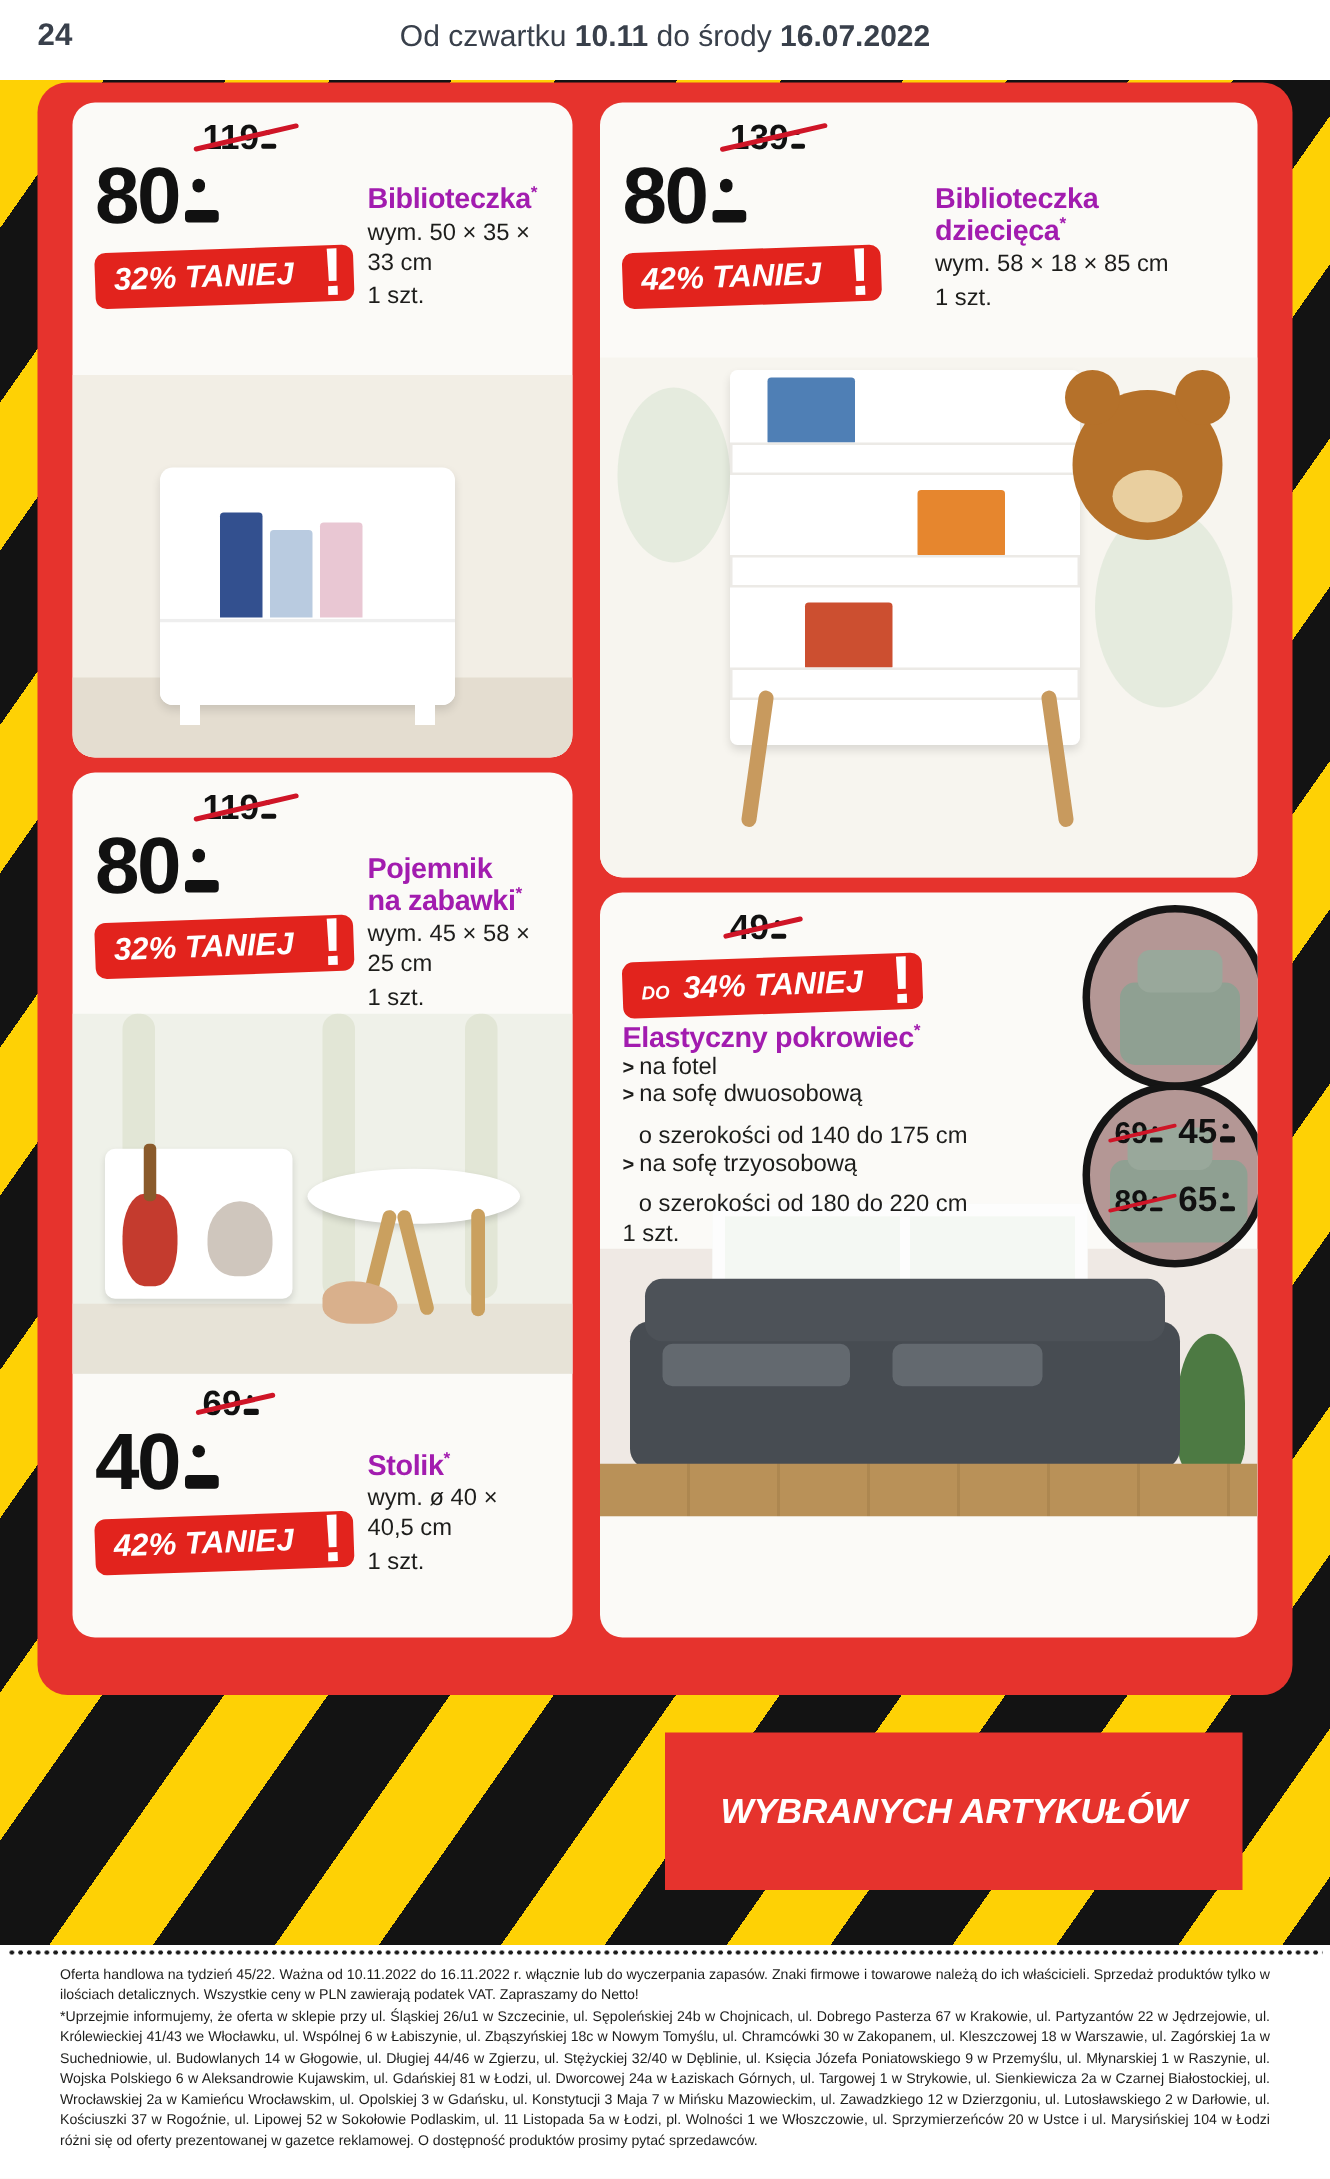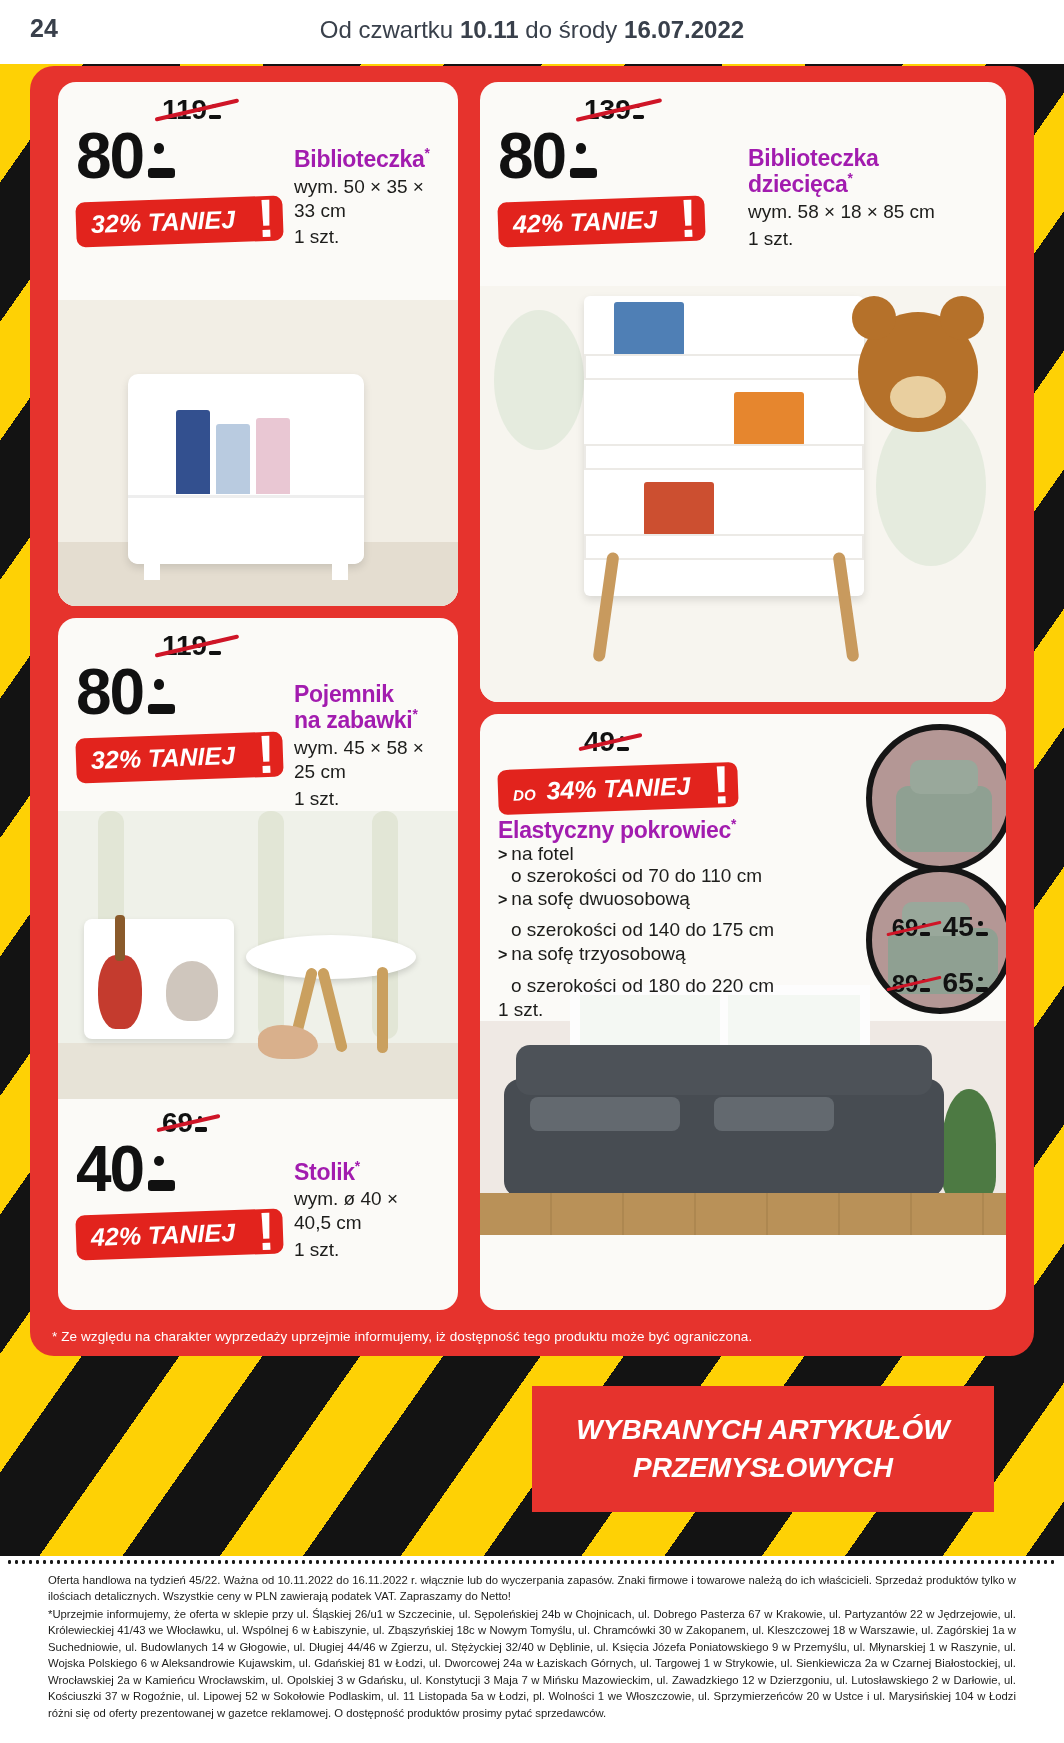--- a/index.html
+++ b/index.html
@@ -339,23 +339,20 @@
                 </div>
               </div>
             </div>
 
             <div class="pk-desc">
               <div class="ptitle"><span>Elastyczny pokrowiec</span><sup>*</sup></div>
 
               <div class="opt-label">
                 <span class="bullet">&gt;</span><span>na fotel</span>
               </div>
-              <div class="opt-detail">
-                <span>o szerokości od 70 do 110 cm</span>
-              </div>
 
               <div class="opt-label">
                 <span class="bullet">&gt;</span><span>na sofę dwuosobową</span>
               </div>
               <div class="opt-detail">
                 <span>o szerokości od 140 do 175 cm</span>
                 <span class="iold"><span class="struck"><span>69</span><span class="pm"><i class="pmd"></i><i class="pml"></i></span></span></span>
                 <span class="inew"><span>45</span><span class="pm"><i class="pmd"></i><i class="pml"></i></span></span>
               </div>
 
@@ -382,28 +379,26 @@
                 <div class="seat seat2"></div>
                 <div class="legf lg1"></div>
                 <div class="legf lg2"></div>
               </div>
               <div class="floor"></div>
             </div>
           </div>
         </div>
       </div>
 
-      <div class="panel-footnote">* Ze względu na charakter wyprzedaży uprzejmie informujemy, iż dostępność tego produktu może być ograniczona.</div>
     </div>
 
     <div class="banner">
       <div class="banner-red">
         <div class="txt">
           <span>WYBRANYCH ARTYKUŁÓW</span><br>
-          <span>PRZEMYSŁOWYCH</span>
         </div>
       </div>
     </div>
   </div>
 
   <div class="dots"></div>
   <div class="legal">
     <p>Oferta handlowa na tydzień 45/22. Ważna od 10.11.2022 do 16.11.2022 r. włącznie lub do wyczerpania zapasów. Znaki firmowe i towarowe należą do ich właścicieli. Sprzedaż produktów tylko w ilościach detalicznych. Wszystkie ceny w PLN zawierają podatek VAT. Zapraszamy do Netto!</p>
     <p>*Uprzejmie informujemy, że oferta w sklepie przy ul. Śląskiej 26/u1 w Szczecinie, ul. Sępoleńskiej 24b w Chojnicach, ul. Dobrego Pasterza 67 w Krakowie, ul. Partyzantów 22 w Jędrzejowie, ul. Królewieckiej 41/43 we Włocławku, ul. Wspólnej 6 w Łabiszynie, ul. Zbąszyńskiej 18c w Nowym Tomyślu, ul. Chramcówki 30 w Zakopanem, ul. Kleszczowej 18 w Warszawie, ul. Zagórskiej 1a w Suchedniowie, ul. Budowlanych 14 w Głogowie, ul. Długiej 44/46 w Zgierzu, ul. Stężyckiej 32/40 w Dęblinie, ul. Księcia Józefa Poniatowskiego 9 w Przemyślu, ul. Młynarskiej 1 w Raszynie, ul. Wojska Polskiego 6 w Aleksandrowie Kujawskim, ul. Gdańskiej 81 w Łodzi, ul. Dworcowej 24a w Łaziskach Górnych, ul. Targowej 1 w Strykowie, ul. Sienkiewicza 2a w Czarnej Białostockiej, ul. Wrocławskiej 2a w Kamieńcu Wrocławskim, ul. Opolskiej 3 w Gdańsku, ul. Konstytucji 3 Maja 7 w Mińsku Mazowieckim, ul. Zawadzkiego 12 w Dzierzgoniu, ul. Lutosławskiego 2 w Darłowie, ul. Kościuszki 37 w Rogoźnie, ul. Lipowej 52 w Sokołowie Podlaskim, ul. 11 Listopada 5a w Łodzi, pl. Wolności 1 we Włoszczowie, ul. Sprzymierzeńców 20 w Ustce i ul. Marysińskiej 104 w Łodzi różni się od oferty prezentowanej w gazetce reklamowej. O dostępność produktów prosimy pytać sprzedawców.</p>
   </div>

